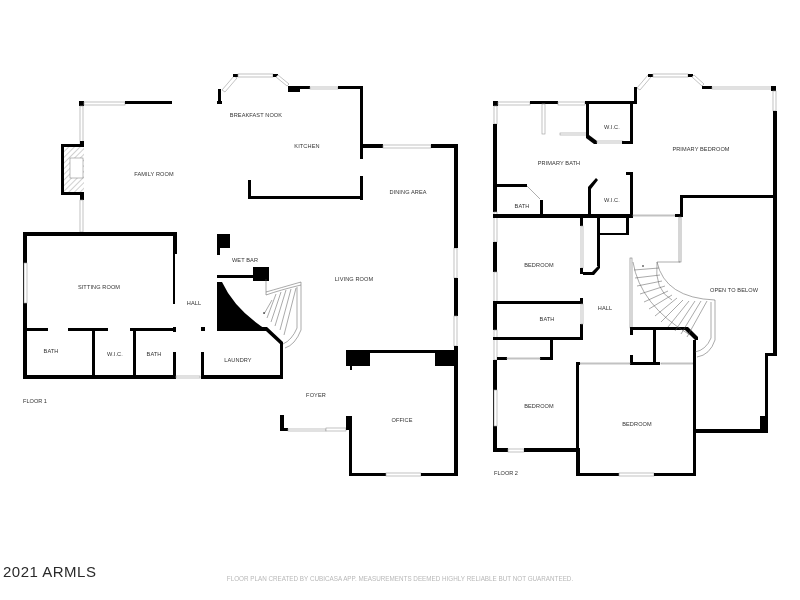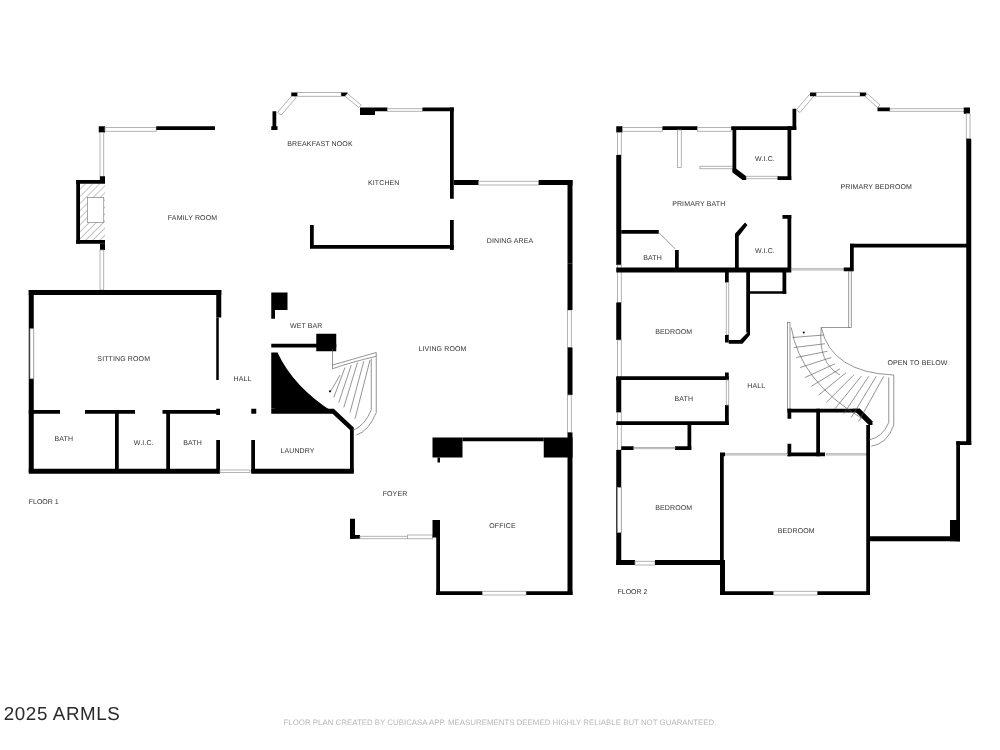--- a/index.html
+++ b/index.html
@@ -270,14 +270,14 @@
     <text class="lbl" x="539" y="267">BEDROOM</text>
     <text class="lbl" x="605" y="310">HALL</text>
     <text class="lbl" x="734" y="292">OPEN TO BELOW</text>
     <text class="lbl" x="547" y="321">BATH</text>
     <text class="lbl" x="539" y="408">BEDROOM</text>
     <text class="lbl" x="637" y="426">BEDROOM</text>
     <text class="floorlbl" x="494" y="475">FLOOR 2</text>
   </g>
 </svg>
 
-<div class="wm">2025 ARMLS</div>
+<div class="wm">2021 ARMLS</div>
 <div class="credit">FLOOR PLAN CREATED BY CUBICASA APP. MEASUREMENTS DEEMED HIGHLY RELIABLE BUT NOT GUARANTEED.</div>
 
 </body></html>

